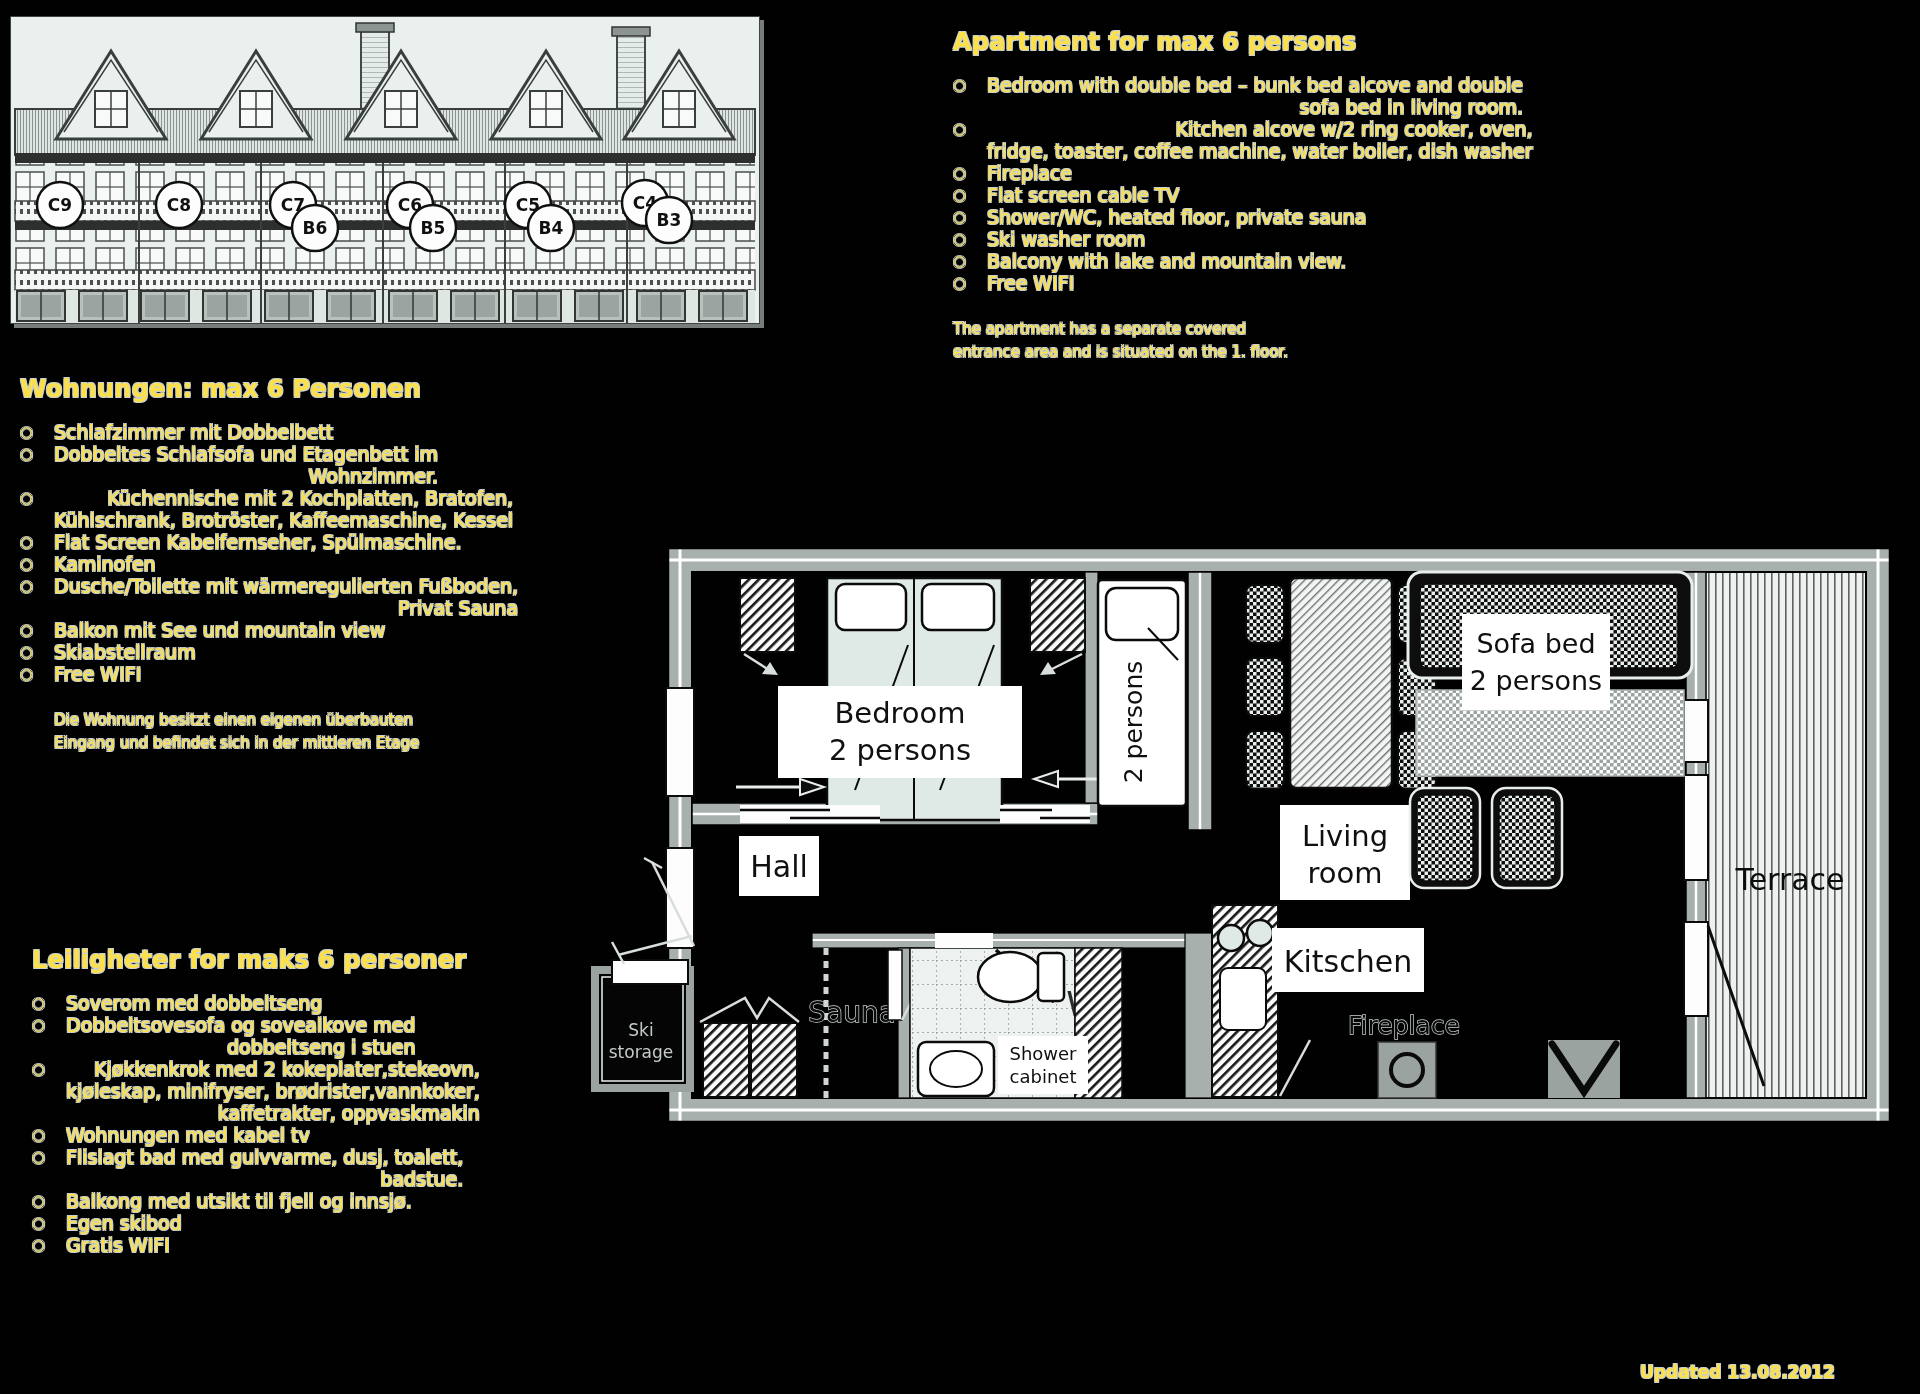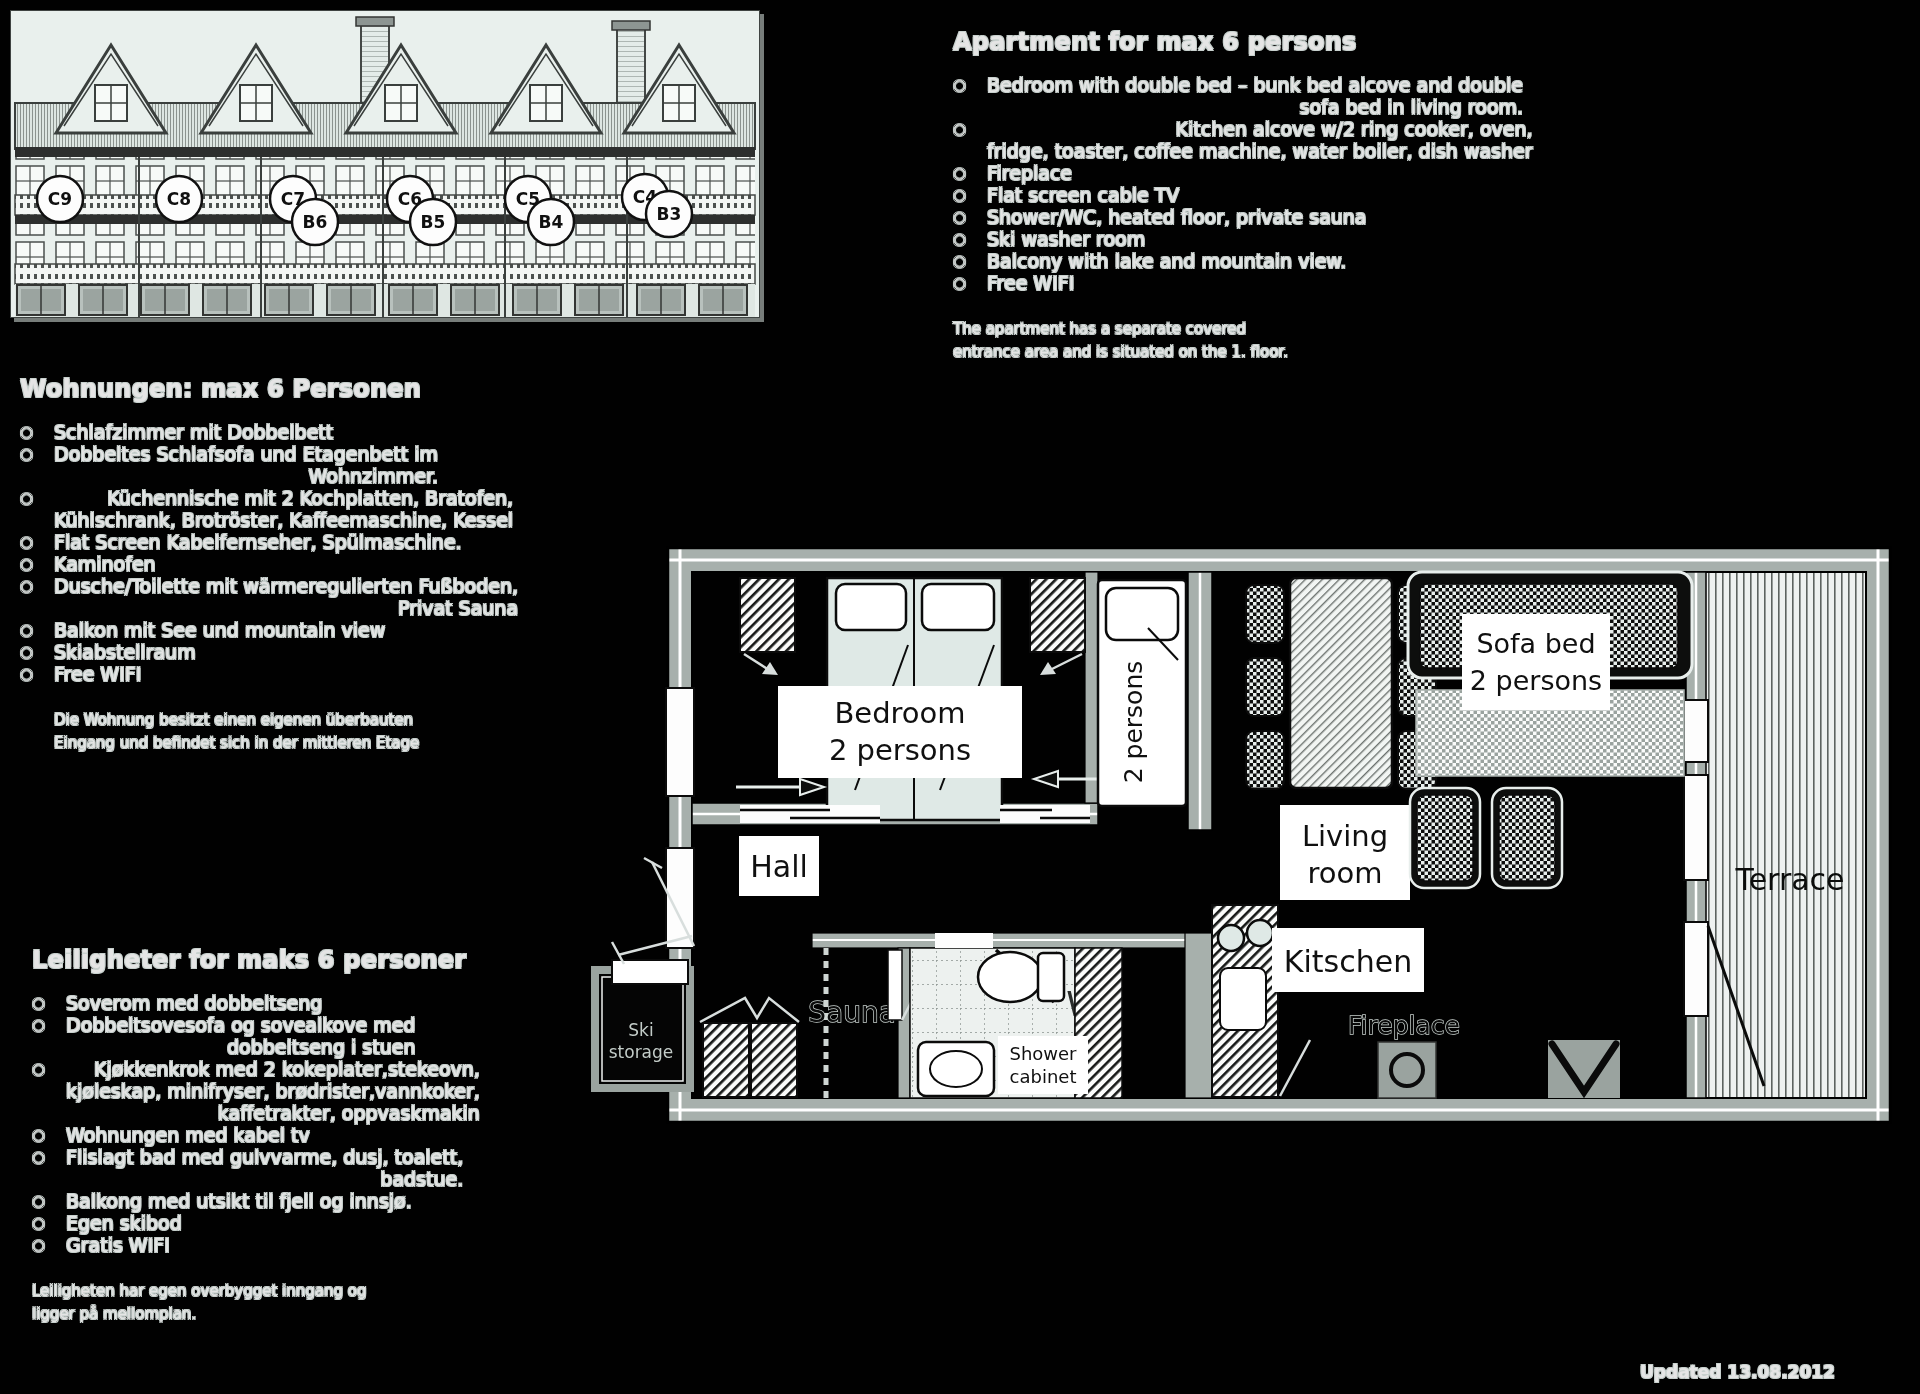--- a/index.html
+++ b/index.html
@@ -1,32 +1,32 @@
 <!DOCTYPE html>
 <html><head>
 <meta charset="utf-8">
 <style>
   html,body{margin:0;padding:0;background:#010101;}
   #page{position:relative;width:1920px;height:1394px;background:#010101;overflow:hidden;
         font-family:"DejaVu Sans","Liberation Sans",sans-serif;}
   
-  .outl{color:#e5e5e5;
+  .outl{color:#fde047;
         text-shadow:-1px -1px 0 #c8d1ce, 1px -1px 0 #c8d1ce, -1px 1px 0 #c8d1ce, 1px 1px 0 #c8d1ce;}
   .sect{position:absolute;}
   .sect h2{margin:0 0 18px 0;font-size:24px;font-weight:bold;letter-spacing:.2px;}
   .li{display:flex;align-items:flex-start;font-size:19px;line-height:22px;}
   .li .mk{width:34px;flex:0 0 34px;font-size:15px;line-height:22px;}
   .li .tx{white-space:pre-line;text-align:right;}
   .foot{white-space:pre-line;font-size:15px;line-height:23px;margin-top:24px;}
   #english{left:953px;top:28px;width:640px;}
   #german{left:20px;top:375px;width:580px;}
   #norwegian{left:32px;top:946px;width:580px;}
   #german .foot,#norwegian .foot{margin-left:34px;}
   #norwegian .foot{margin-left:0;}
-  #facade{position:absolute;left:10px;top:10px;width:748px;height:306px;
+  #facade{position:absolute;left:10px;top:16px;width:748px;height:306px;
           border:1px solid #3f4442;box-shadow:4px 4px 0 #777d7a;background:#e9f0ed;}
   #plan{position:absolute;left:575px;top:440px;width:1340px;height:724px;}
   #updated{position:absolute;left:1640px;top:1362px;width:270px;
            font-size:17px;font-weight:bold;}
 </style>
 </head>
 <body>
 
 <div id="page">
 
@@ -288,22 +288,20 @@
         <span class="tx">Balkong med utsikt til fjell og innsjø.</span>
       </div>
     <div class="li">
         <span class="mk">○</span>
         <span class="tx">Egen skibod</span>
       </div>
     <div class="li">
         <span class="mk">○</span>
         <span class="tx">Gratis WIFI</span>
       </div>
-    <div class="foot">Leiligheten har egen overbygget inngang og
-ligger på mellomplan.</div>
   </div>
 
   <div id="plan">
     <svg width="1340" height="724" viewBox="575 440 1340 724">
       <defs>
         <pattern id="pDiag" width="7" height="7" patternTransform="rotate(45)" patternUnits="userSpaceOnUse">
           <rect width="7" height="7" fill="#fbfcfb"></rect>
             <rect width="2.4" height="7" fill="#17191 8" fill-opacity="1"></rect>
           <rect width="2.4" height="7" fill="#171918"></rect>
         </pattern>

